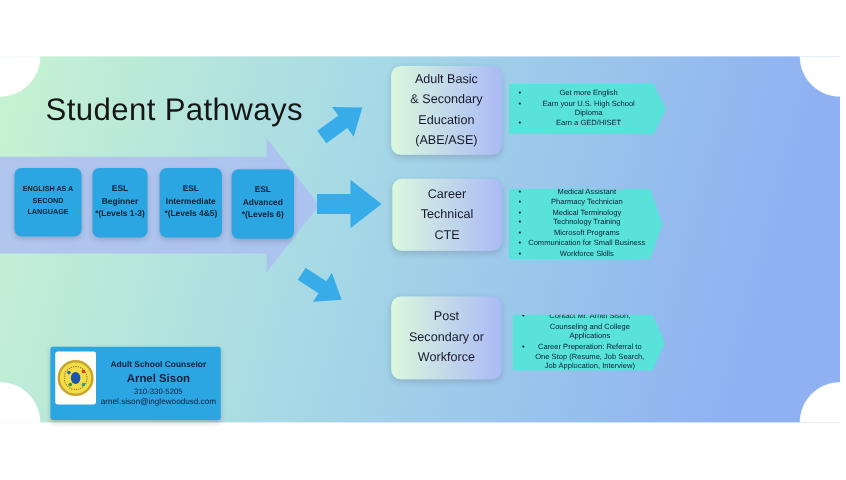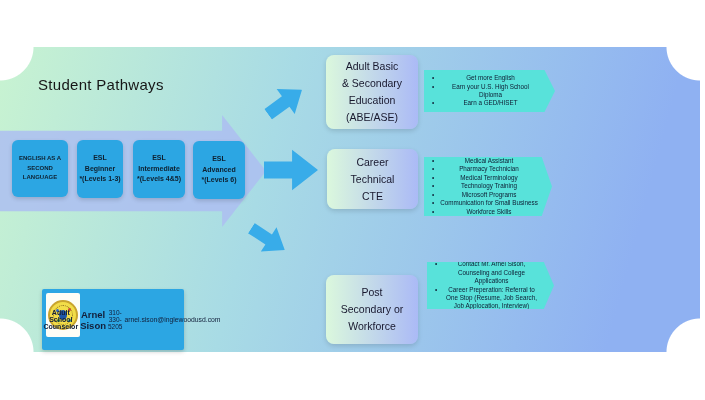--- a/index.html
+++ b/index.html
@@ -8,21 +8,21 @@
 
   
   .canvas{position:absolute;left:0;top:47px;width:700px;height:305px;
           background:linear-gradient(105deg,#c8f3d1 0%,#a8dbe5 38%,#8fb1f2 88%);}
   .bite{position:absolute;width:34px;height:34px;pointer-events:none;}
   .bite-tl{left:0;top:47px;background:radial-gradient(circle at 0 0,#fff 33px,transparent 34px);}
   .bite-tr{left:666px;top:47px;background:radial-gradient(circle at 100% 0,#fff 33px,transparent 34px);}
   .bite-bl{left:0;top:318px;background:radial-gradient(circle at 0 100%,#fff 33px,transparent 34px);}
   .bite-br{left:666px;top:318px;background:radial-gradient(circle at 100% 100%,#fff 33px,transparent 34px);}
 
-  .title{position:absolute;left:38px;top:76px;font-size:15px;font-weight:500;
+  .title{position:absolute;left:38px;top:76px;font-size:26px;font-weight:500;
          color:#161616;letter-spacing:.3px;}
 
   
   .big-arrow{position:absolute;left:0;top:115px;width:266px;height:112px;
              background:#adbef1;opacity:.85;
              clip-path:polygon(0 14%,83.5% 14%,83.5% 0,100% 50%,83.5% 100%,83.5% 86%,0 86%);}
 
   .esl-box{position:absolute;background:var(--box-blue);border-radius:6px;
            display:flex;align-items:center;justify-content:center;text-align:center;
            color:#0e2030;box-shadow:0 2px 4px rgba(0,0,0,.15);}
@@ -41,21 +41,21 @@
 
   
   .pathway{position:absolute;border-radius:8px;
            background:linear-gradient(to right,#dbf8dd,#abbaf6);
            display:flex;align-items:center;justify-content:center;text-align:center;
            color:#18182e;font-size:10.5px;font-weight:500;line-height:1.62;
            box-shadow:0 2px 5px rgba(0,0,0,.14);}
   .pathway .lbl{white-space:pre-line;}
   .pw-1{left:326px;top:55px;width:92px;height:74px;}
   .pw-2{left:327px;top:149px;width:91px;height:60px;}
-  .pw-3{left:326px;top:247px;width:92px;height:69px;margin-top:28px;}
+  .pw-3{left:326px;top:247px;width:92px;height:69px;}
 
   
   .teal{position:absolute;background:var(--teal);
         clip-path:polygon(0 0,92% 0,100% 50%,92% 100%,0 100%);
         display:flex;flex-direction:column;justify-content:center;
         color:#0d1c33;font-size:6.3px;line-height:1.34;font-weight:500;
         padding:3px 0;box-sizing:border-box;}
   .tl-1{left:424px;top:70px;width:131px;height:42px;}
   .tl-2{left:424px;top:157px;width:128px;height:59px;}
   .tl-3{left:427px;top:262px;width:127px;height:47px;}
@@ -71,21 +71,21 @@
         background:#f2dd49;border:2px solid #c9a42e;box-sizing:border-box;}
   .seal-ring{position:absolute;inset:3px;border:1px dotted #8a6d1d;border-radius:50%;}
   .seal-center{position:absolute;left:9px;top:8px;width:8px;height:10px;border-radius:50%;
                background:#1d55a8;}
   .seal-dot{position:absolute;width:3px;height:3px;border-radius:50%;}
   .sd-1{left:6px;top:7px;background:#2b66c4;}
   .sd-2{left:18px;top:6px;background:#cc4433;}
   .sd-3{left:7px;top:17px;background:#3a8a3f;}
   .sd-4{left:18px;top:17px;background:#2b9a8f;}
   .contact-text{position:absolute;left:38px;top:0;right:0;height:100%;
-                display:flex;flex-direction:row;justify-content:center;align-items:center;
+                display:flex;flex-direction:column;justify-content:center;align-items:center;
                 gap:2px;color:#121f3a;text-align:center;}
   .c-role{font-size:7px;font-weight:600;}
   .c-name{font-size:9.5px;font-weight:600;}
   .c-phone{font-size:6.5px;font-weight:500;}
   .c-email{font-size:6.8px;font-weight:500;}
 </style>
 </head>
 <body>
 
 <div class="stage">

